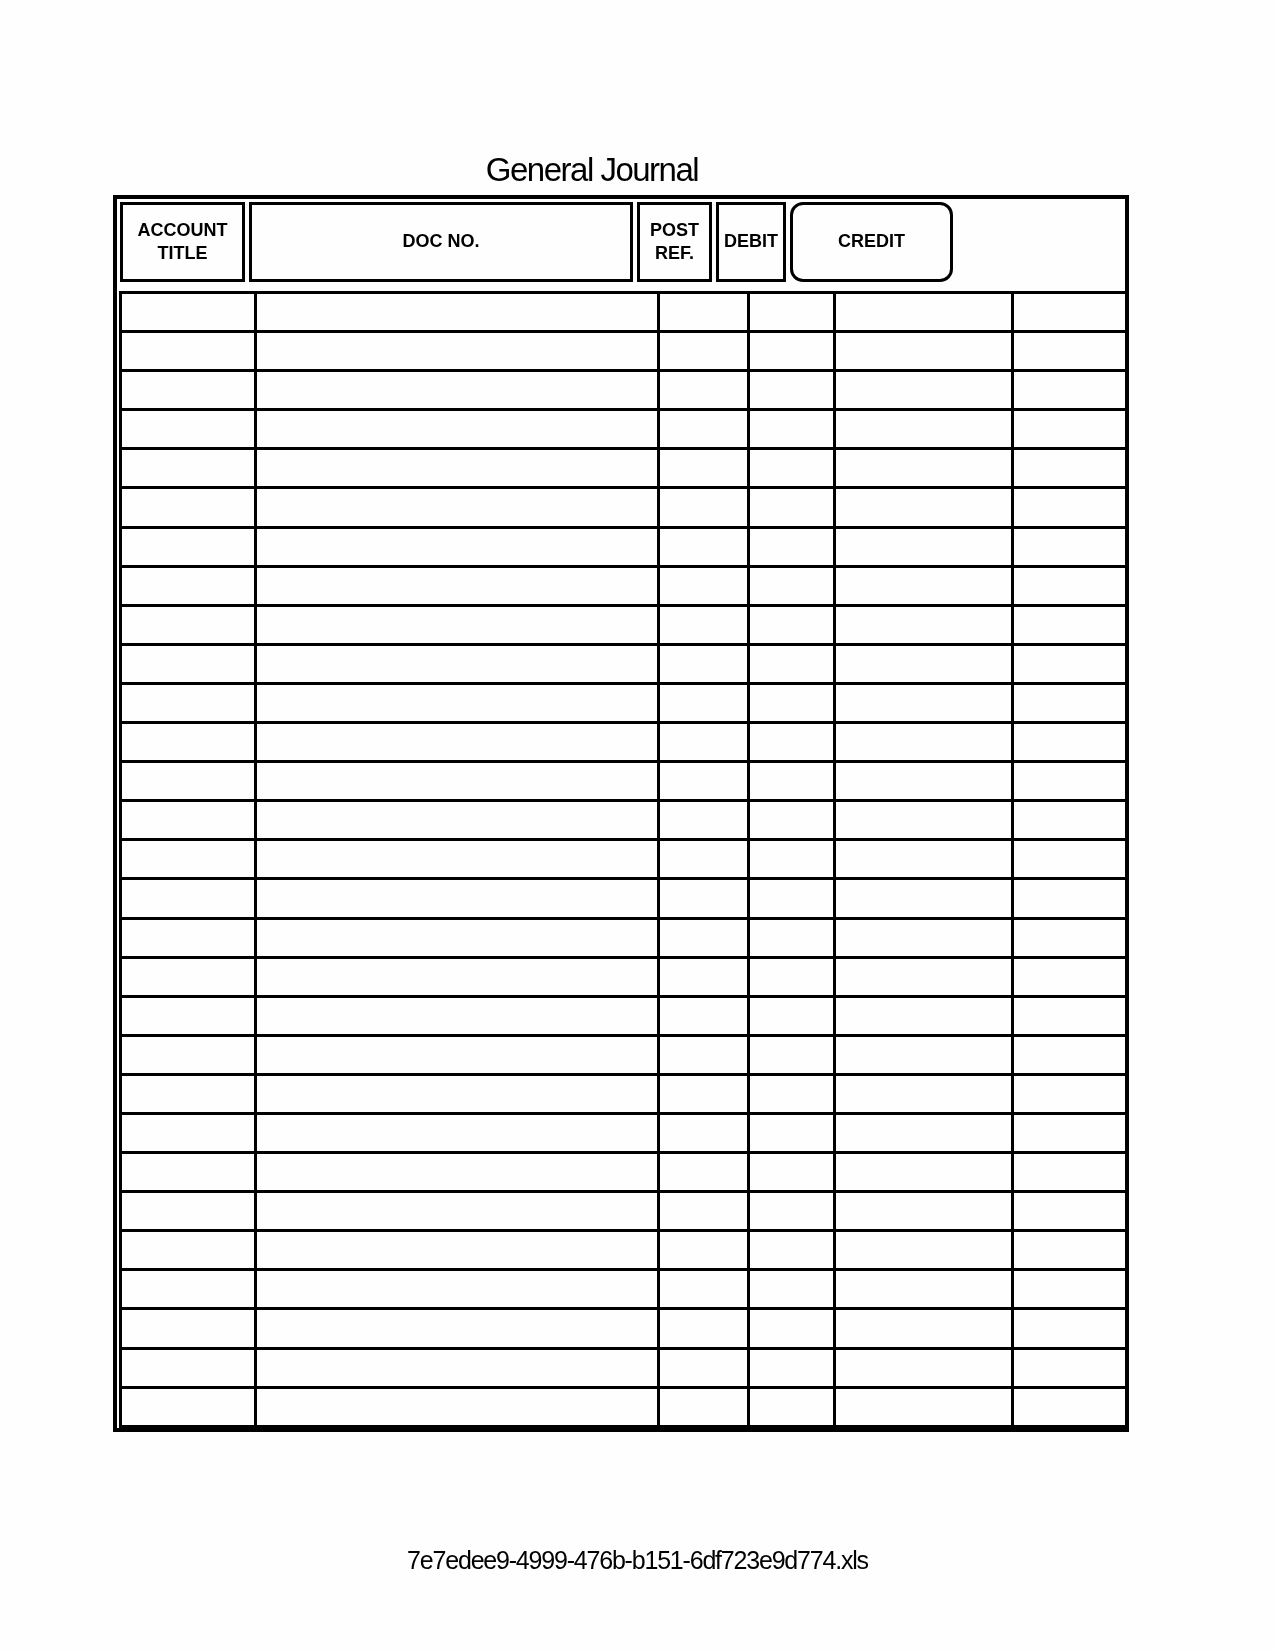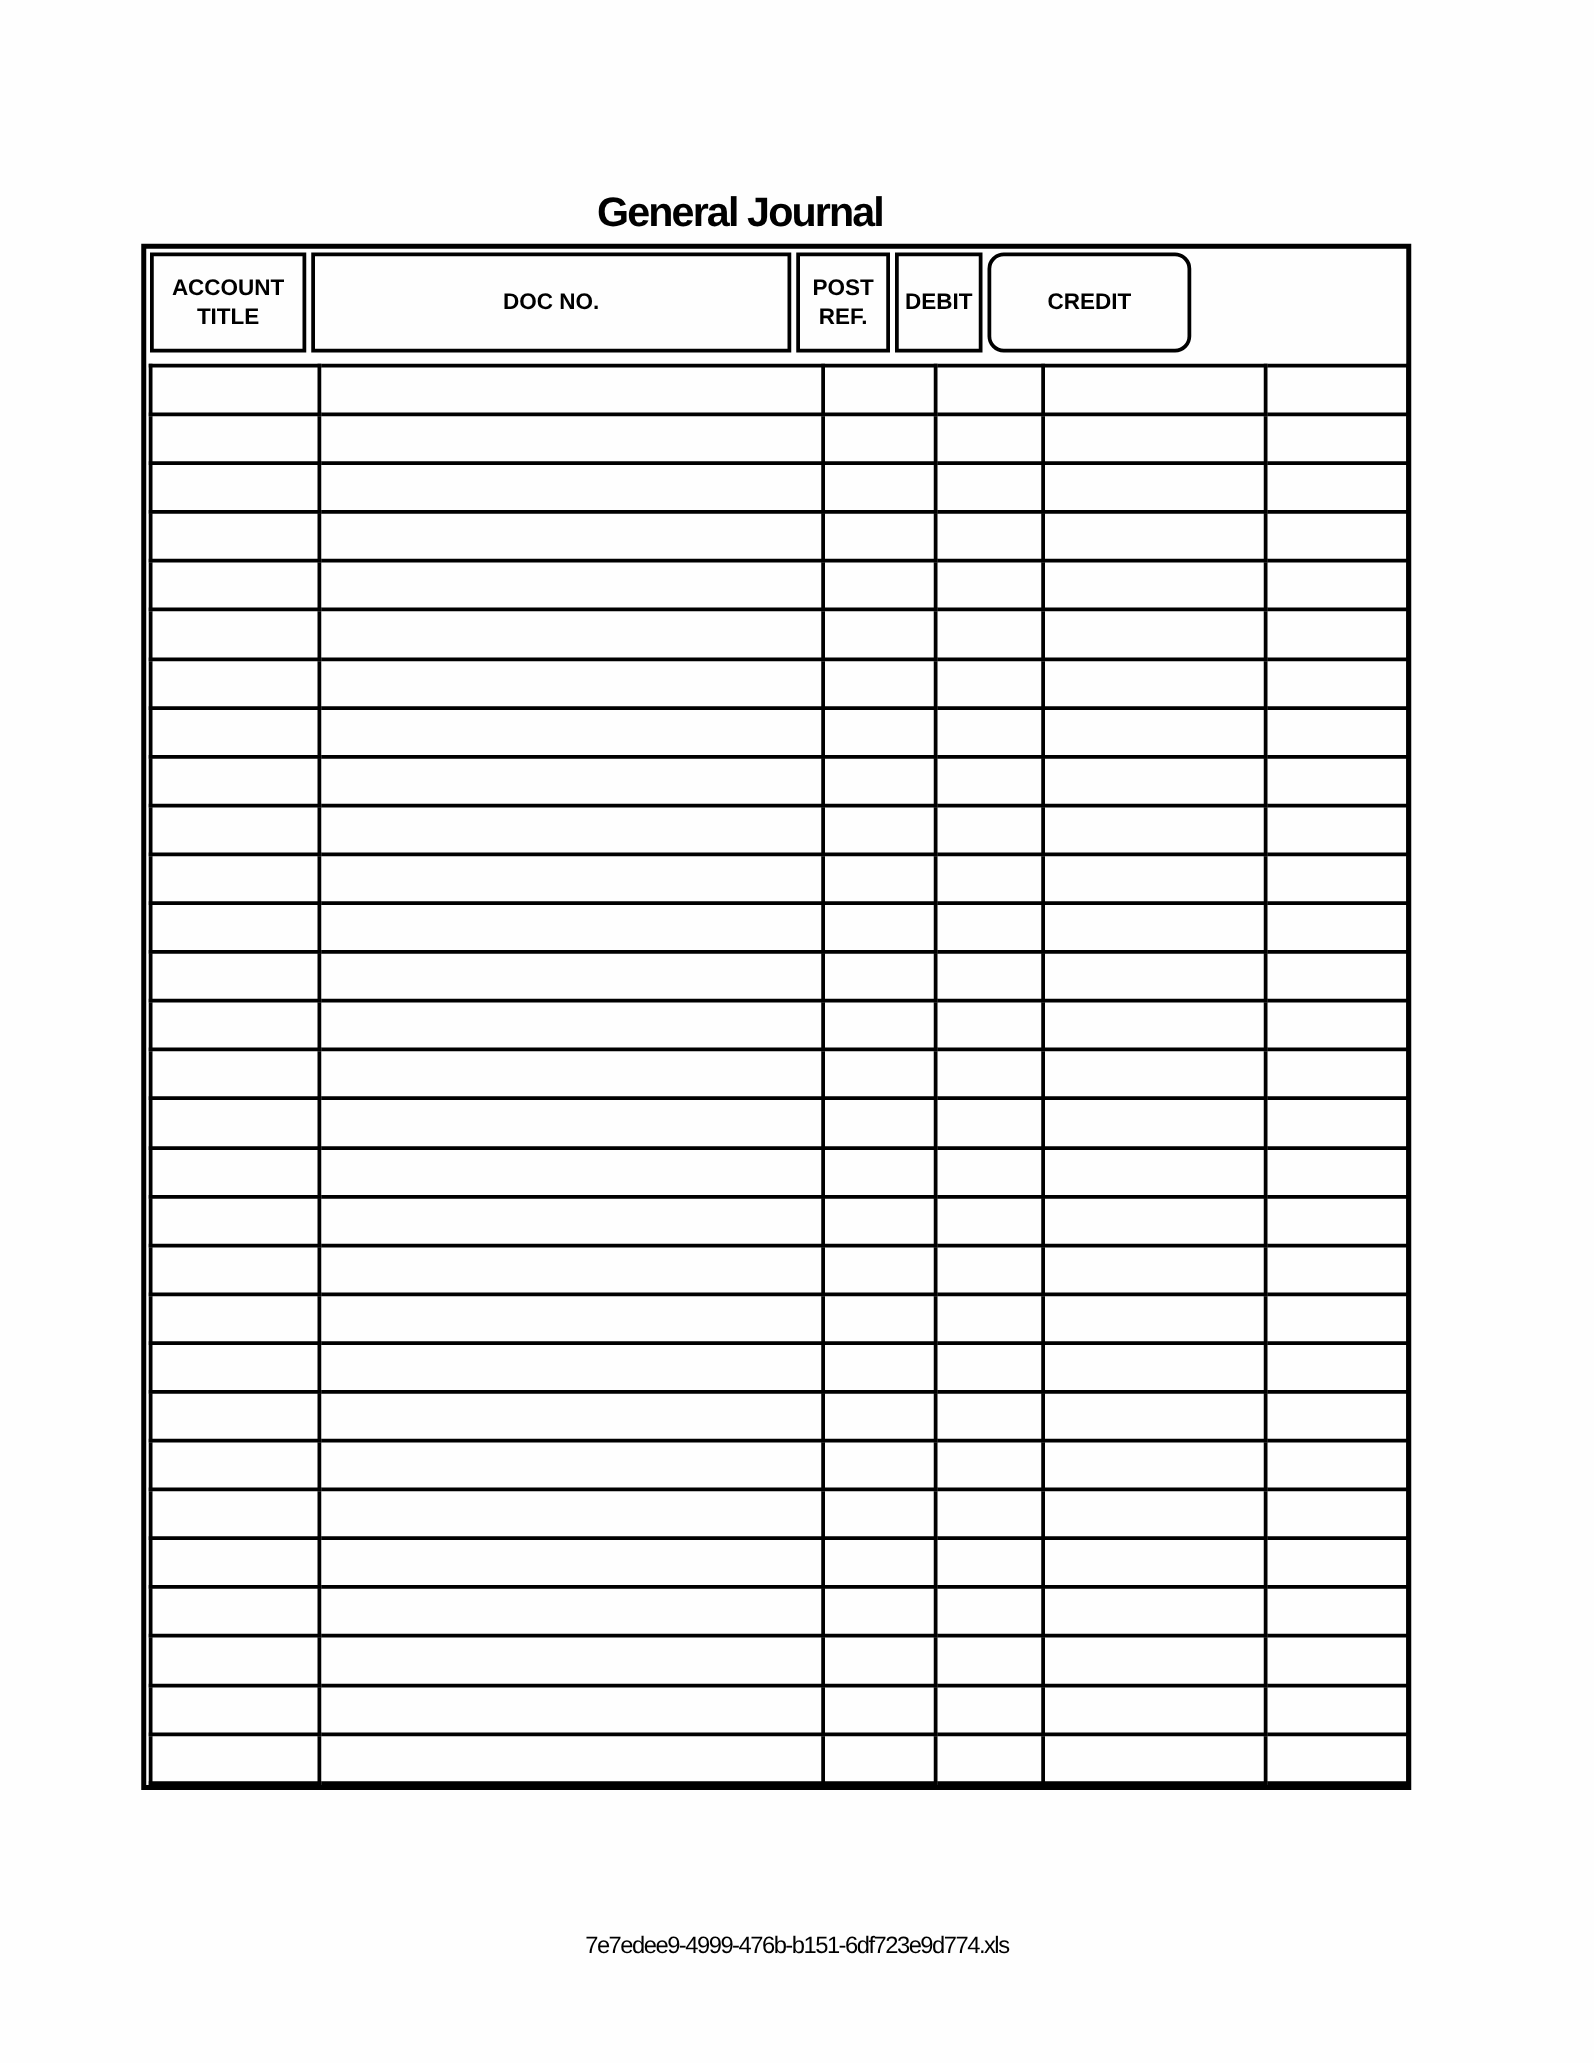--- a/index.html
+++ b/index.html
@@ -17,21 +17,21 @@
   }
 
   
   .page-title {
     position: absolute;
     top: 151px;
     left: 0;
     width: 1184px;            
     text-align: center;
     font-size: 33px;
-    font-weight: bold;
+    font-weight: normal;
     letter-spacing: -1.5px;
     white-space: nowrap;
   }
 
   
   .frame {
     position: absolute;
     left: 113px;
     top: 195px;
     width: 1016px;
@@ -94,21 +94,21 @@
   table.grid td:nth-child(5) { width: 167px; }
   
 
   
   .footer {
     position: absolute;
     top: 1546px;
     left: 0;
     width: 1275px;
     text-align: center;
-    font-size: 19px;
+    font-size: 25px;
     letter-spacing: -1.2px;
     white-space: nowrap;
   }
 </style>
 </head>
 <body>
 
 <div class="page-title">General Journal</div>
 
 <div class="frame">

